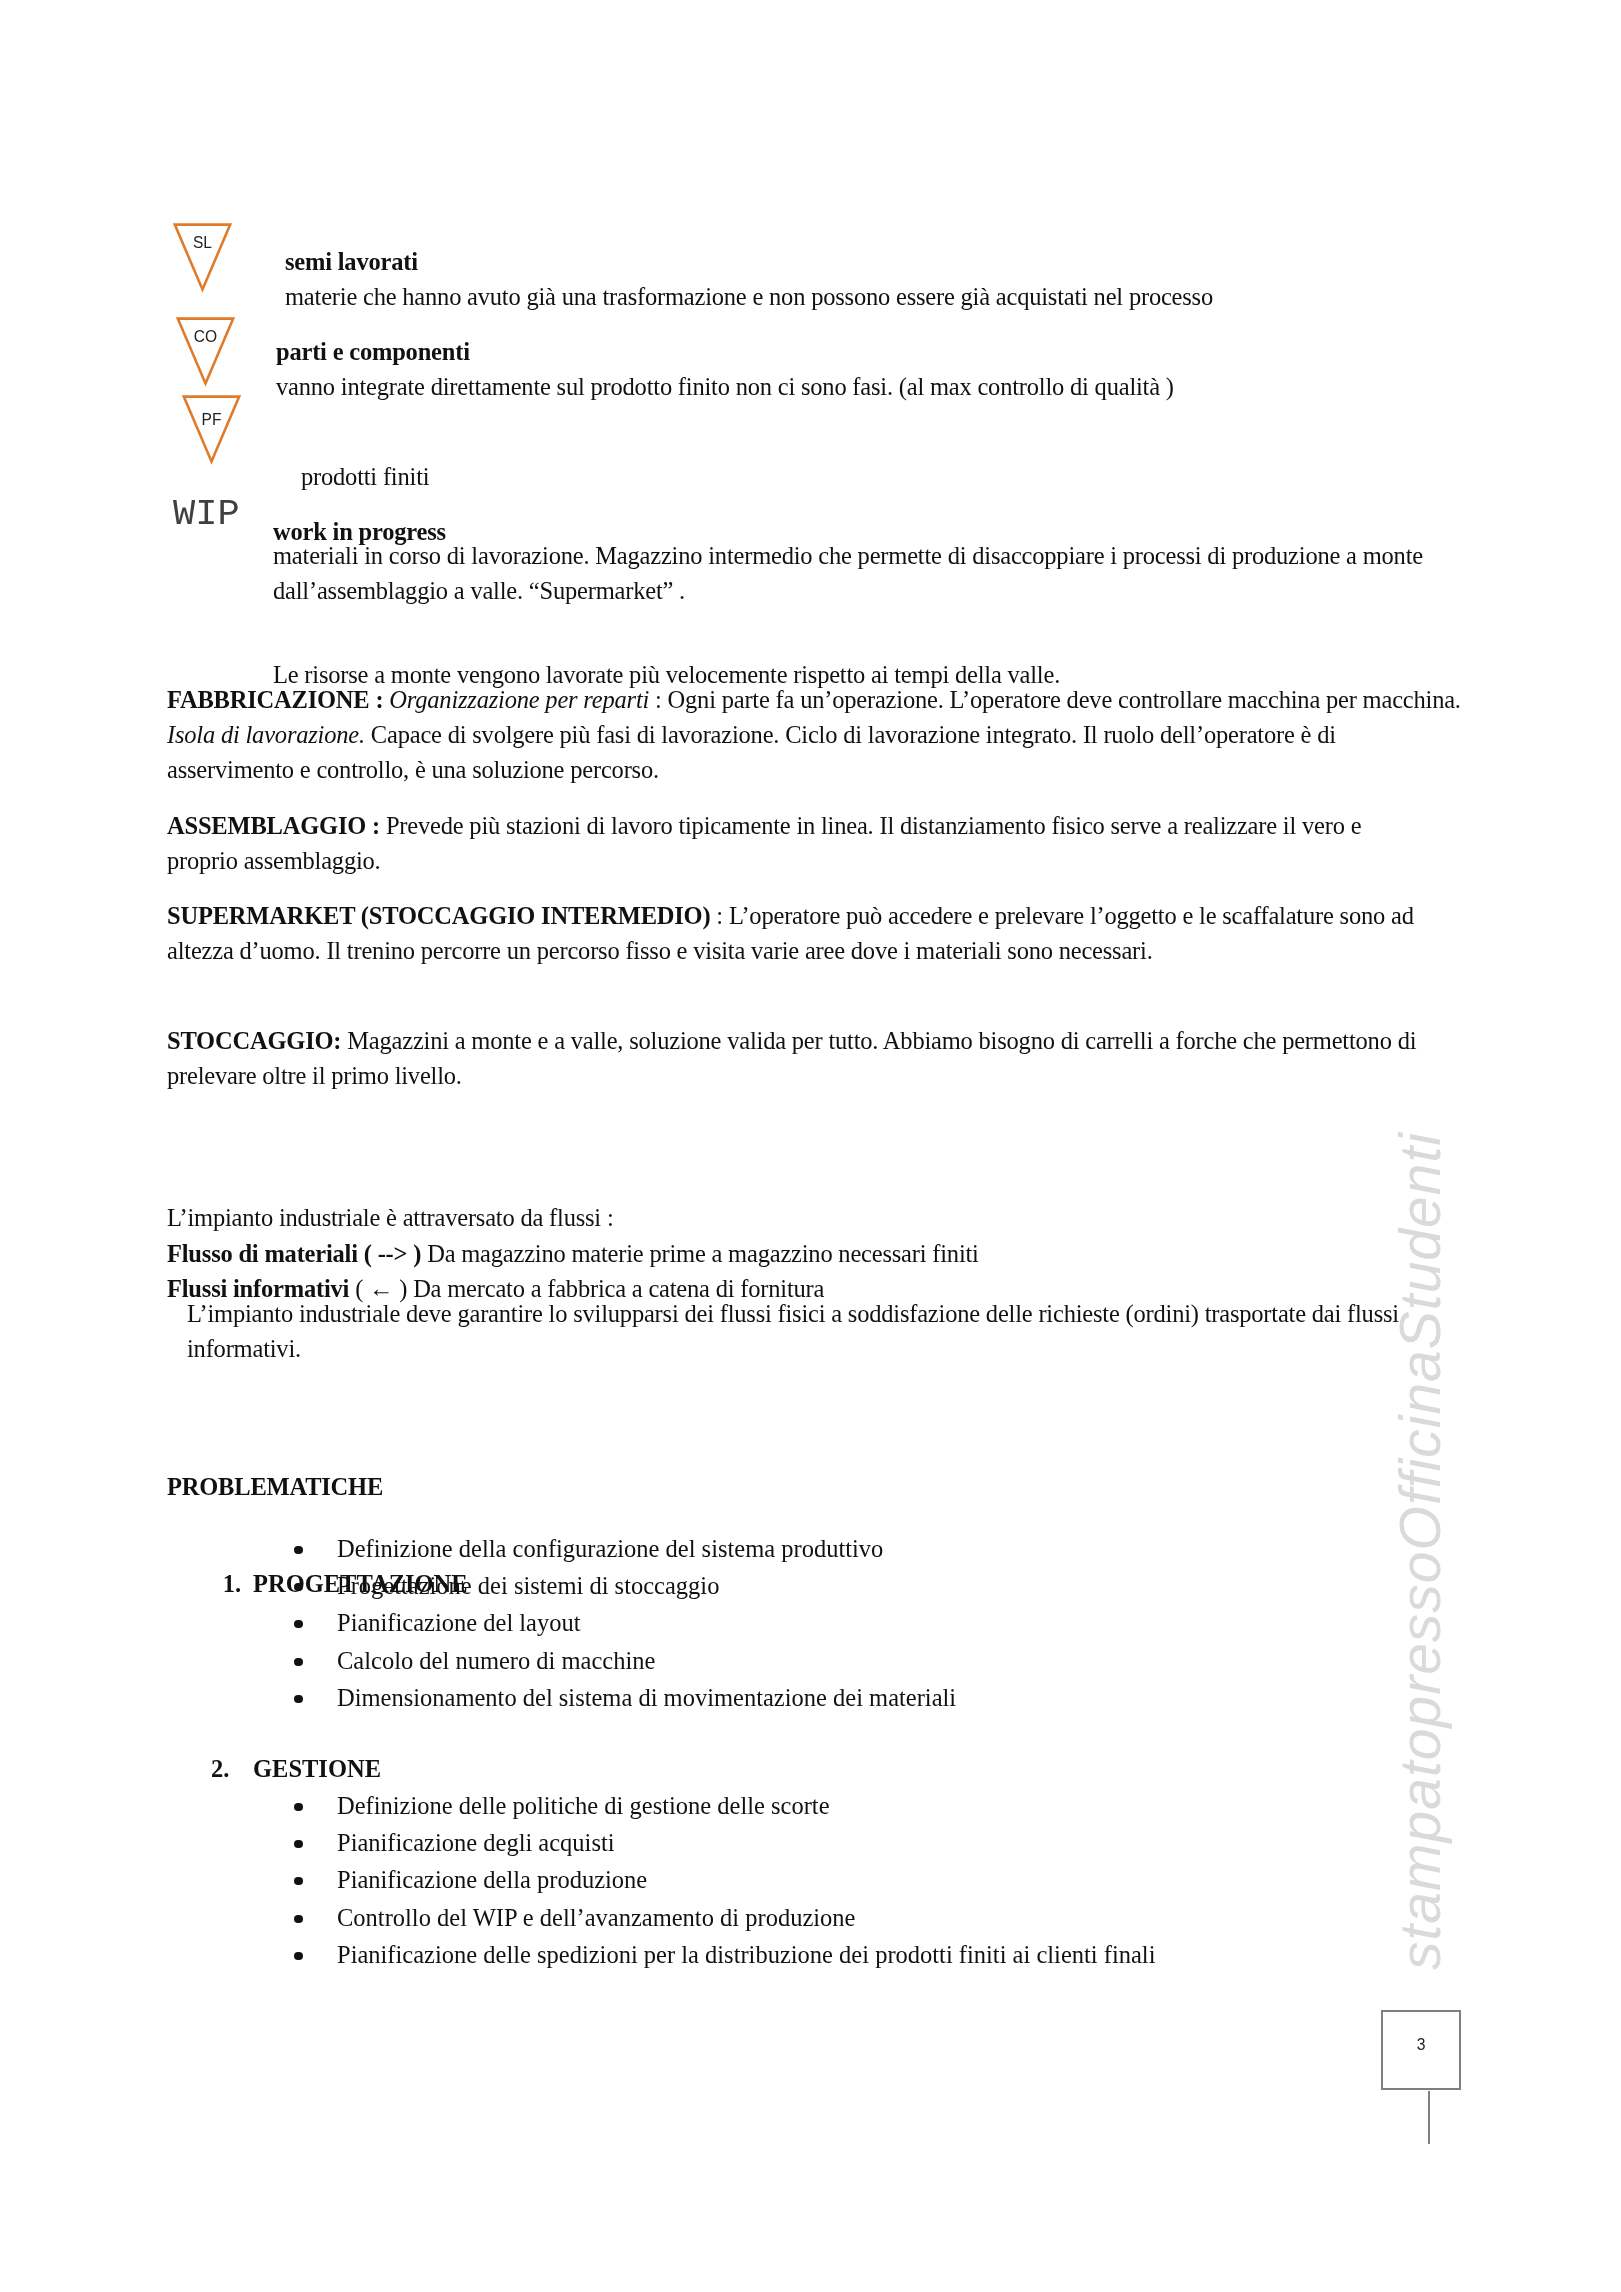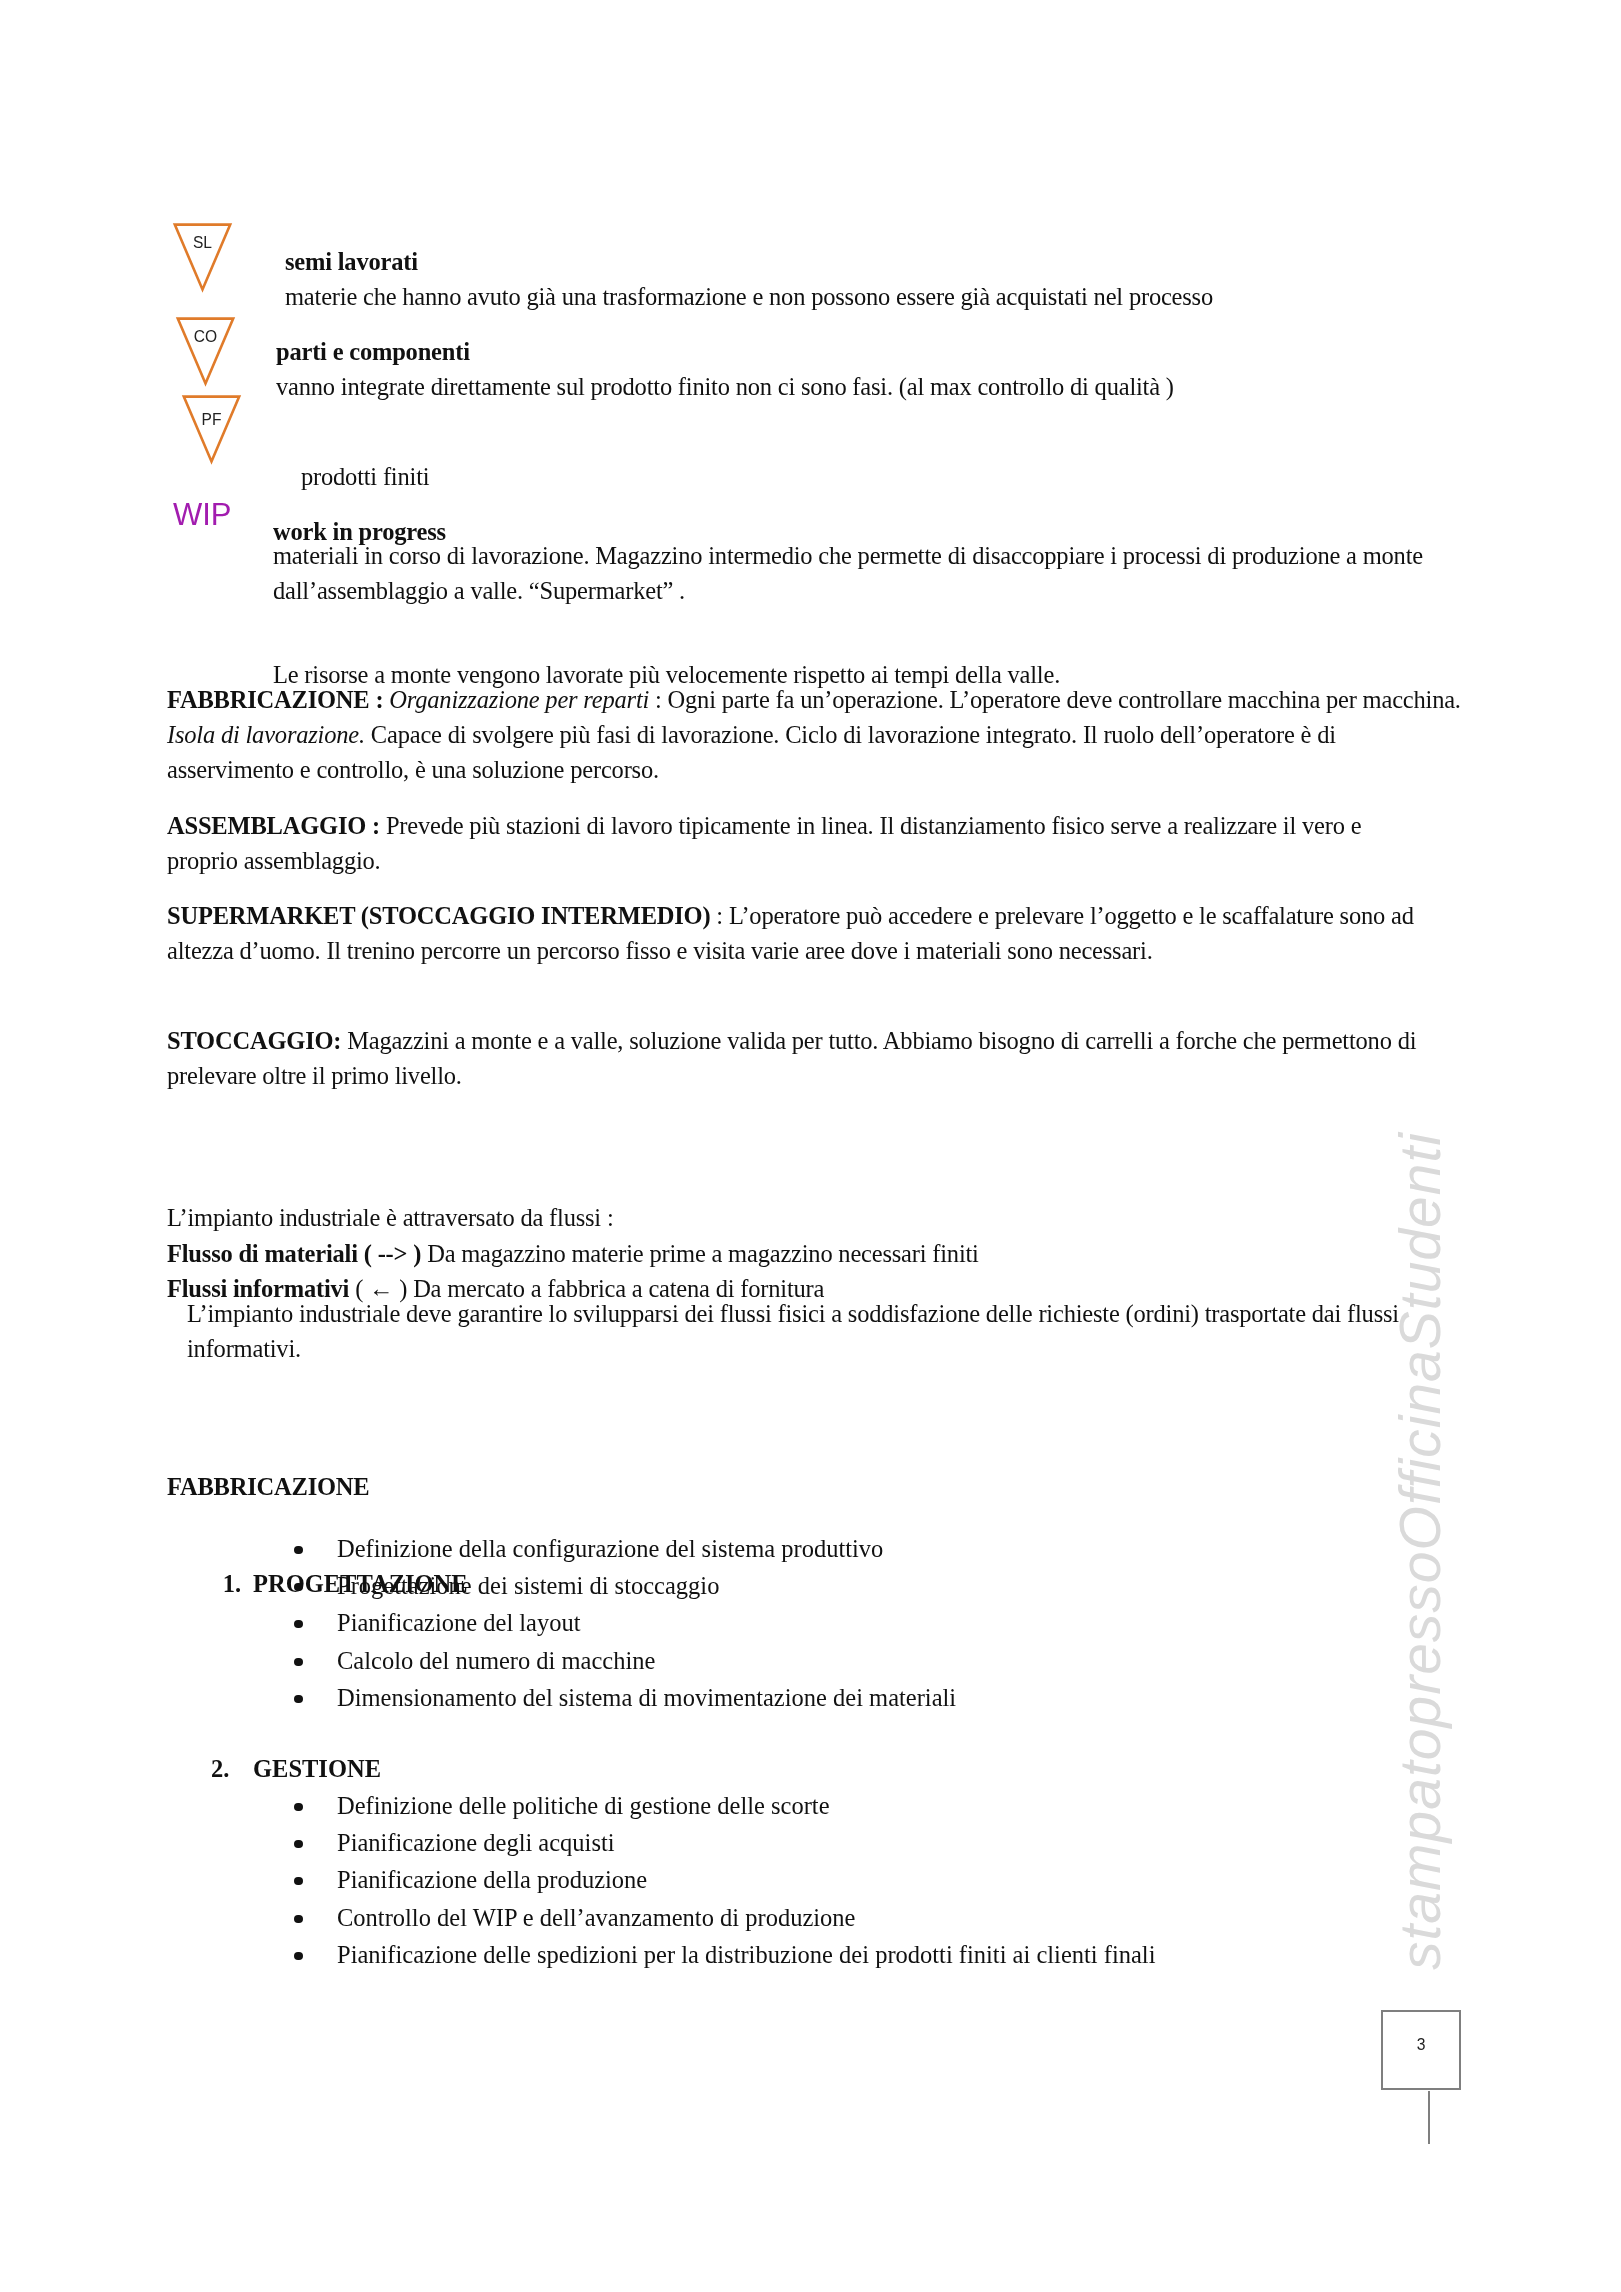--- a/index.html
+++ b/index.html
@@ -8,21 +8,21 @@
     font-family: "Liberation Serif", "DejaVu Serif", serif;
     color: #111111;
   }
   .page { position: absolute; left: 0; top: 0; width: 1424px; height: 2293px; }
   .txt { position: absolute; font-size: 24.5px; line-height: 35px; white-space: nowrap; letter-spacing: -0.2px; margin-top: 30px; }
   .b { font-weight: bold; }
   .i { font-style: italic; font-family: Liberation Serif, serif; }
   .para { position: absolute; left: 167px; width: 1304px; font-size: 24.5px; line-height: 35px; letter-spacing: -0.2px; }
   .tri { position: absolute; width: 71px; height: 71px; }
   .tri svg { width: 100%; height: 100%; display: block; }
-  .wip { position: absolute; left: 173px; top: 490px; font-family: Liberation Sans, sans-serif; font-size: 31px; line-height: 49px; color: #a21caf; }
+  .wip { position: absolute; left: 173px; top: 490px; font-family: Liberation Mono, monospace; font-size: 37px; line-height: 49px; color: #404040; }
   .list-head { position: absolute; left: 211px; font-size: 24.5px; line-height: 35px; font-weight: bold; }
   .list-head .num { display: inline-block; width: 42px; }
   .bul { position: absolute; left: 294px; font-size: 24.5px; line-height: 35px; white-space: nowrap; }
   .bul .dot { position: absolute; left: 0; top: 14.7px; width: 8.8px; height: 8.8px; background: #111; border-radius: 50%; }
   .bul .label { position: absolute; left: 43px; top: 0; white-space: nowrap; }
   .watermark {
     position: absolute; left: 1387px; top: 1970px;
     transform-origin: 0 0; transform: rotate(-90deg);
     font-family: "Liberation Sans", "DejaVu Sans", sans-serif;
     font-style: italic; font-size: 57px; color: #dadada; white-space: nowrap; letter-spacing: 1px;
@@ -86,21 +86,21 @@
 
   <div class="txt" style="left:167px; top:1170px;">L’impianto industriale è attraversato da flussi :</div>
   <div class="txt" style="left:167px; top:1206px;">
     <span class="b">Flusso di materiali  ( --&gt; )</span><span> Da magazzino materie prime a magazzino necessari finiti</span>
   </div>
   <div class="txt" style="left:167px; top:1241px;">
     <span class="b">Flussi informativi </span><span> ( ← )</span><span> Da mercato a fabbrica a catena di fornitura</span>
   </div>
   <div class="para" style="top:1296px; width:1274px;margin-left:20px;">L’impianto industriale deve garantire lo svilupparsi dei flussi fisici a soddisfazione delle richieste (ordini) trasportate dai flussi informativi.</div>
 
-  <div class="txt b" style="left:167px; top:1439px;">FABBRICAZIONE</div>
+  <div class="txt b" style="left:167px; top:1439px;">PROBLEMATICHE</div>
 
   <div class="list-head" style="top:1566px;text-align:center;">
     <span class="num">1.</span><span>PROGETTAZIONE</span>
   </div>
   <div class="bul" style="top:1531px;">
       <span class="dot"></span>
       <span class="label">Definizione della configurazione del sistema produttivo</span>
     </div>
   <div class="bul" style="top:1568px;">
       <span class="dot"></span>

